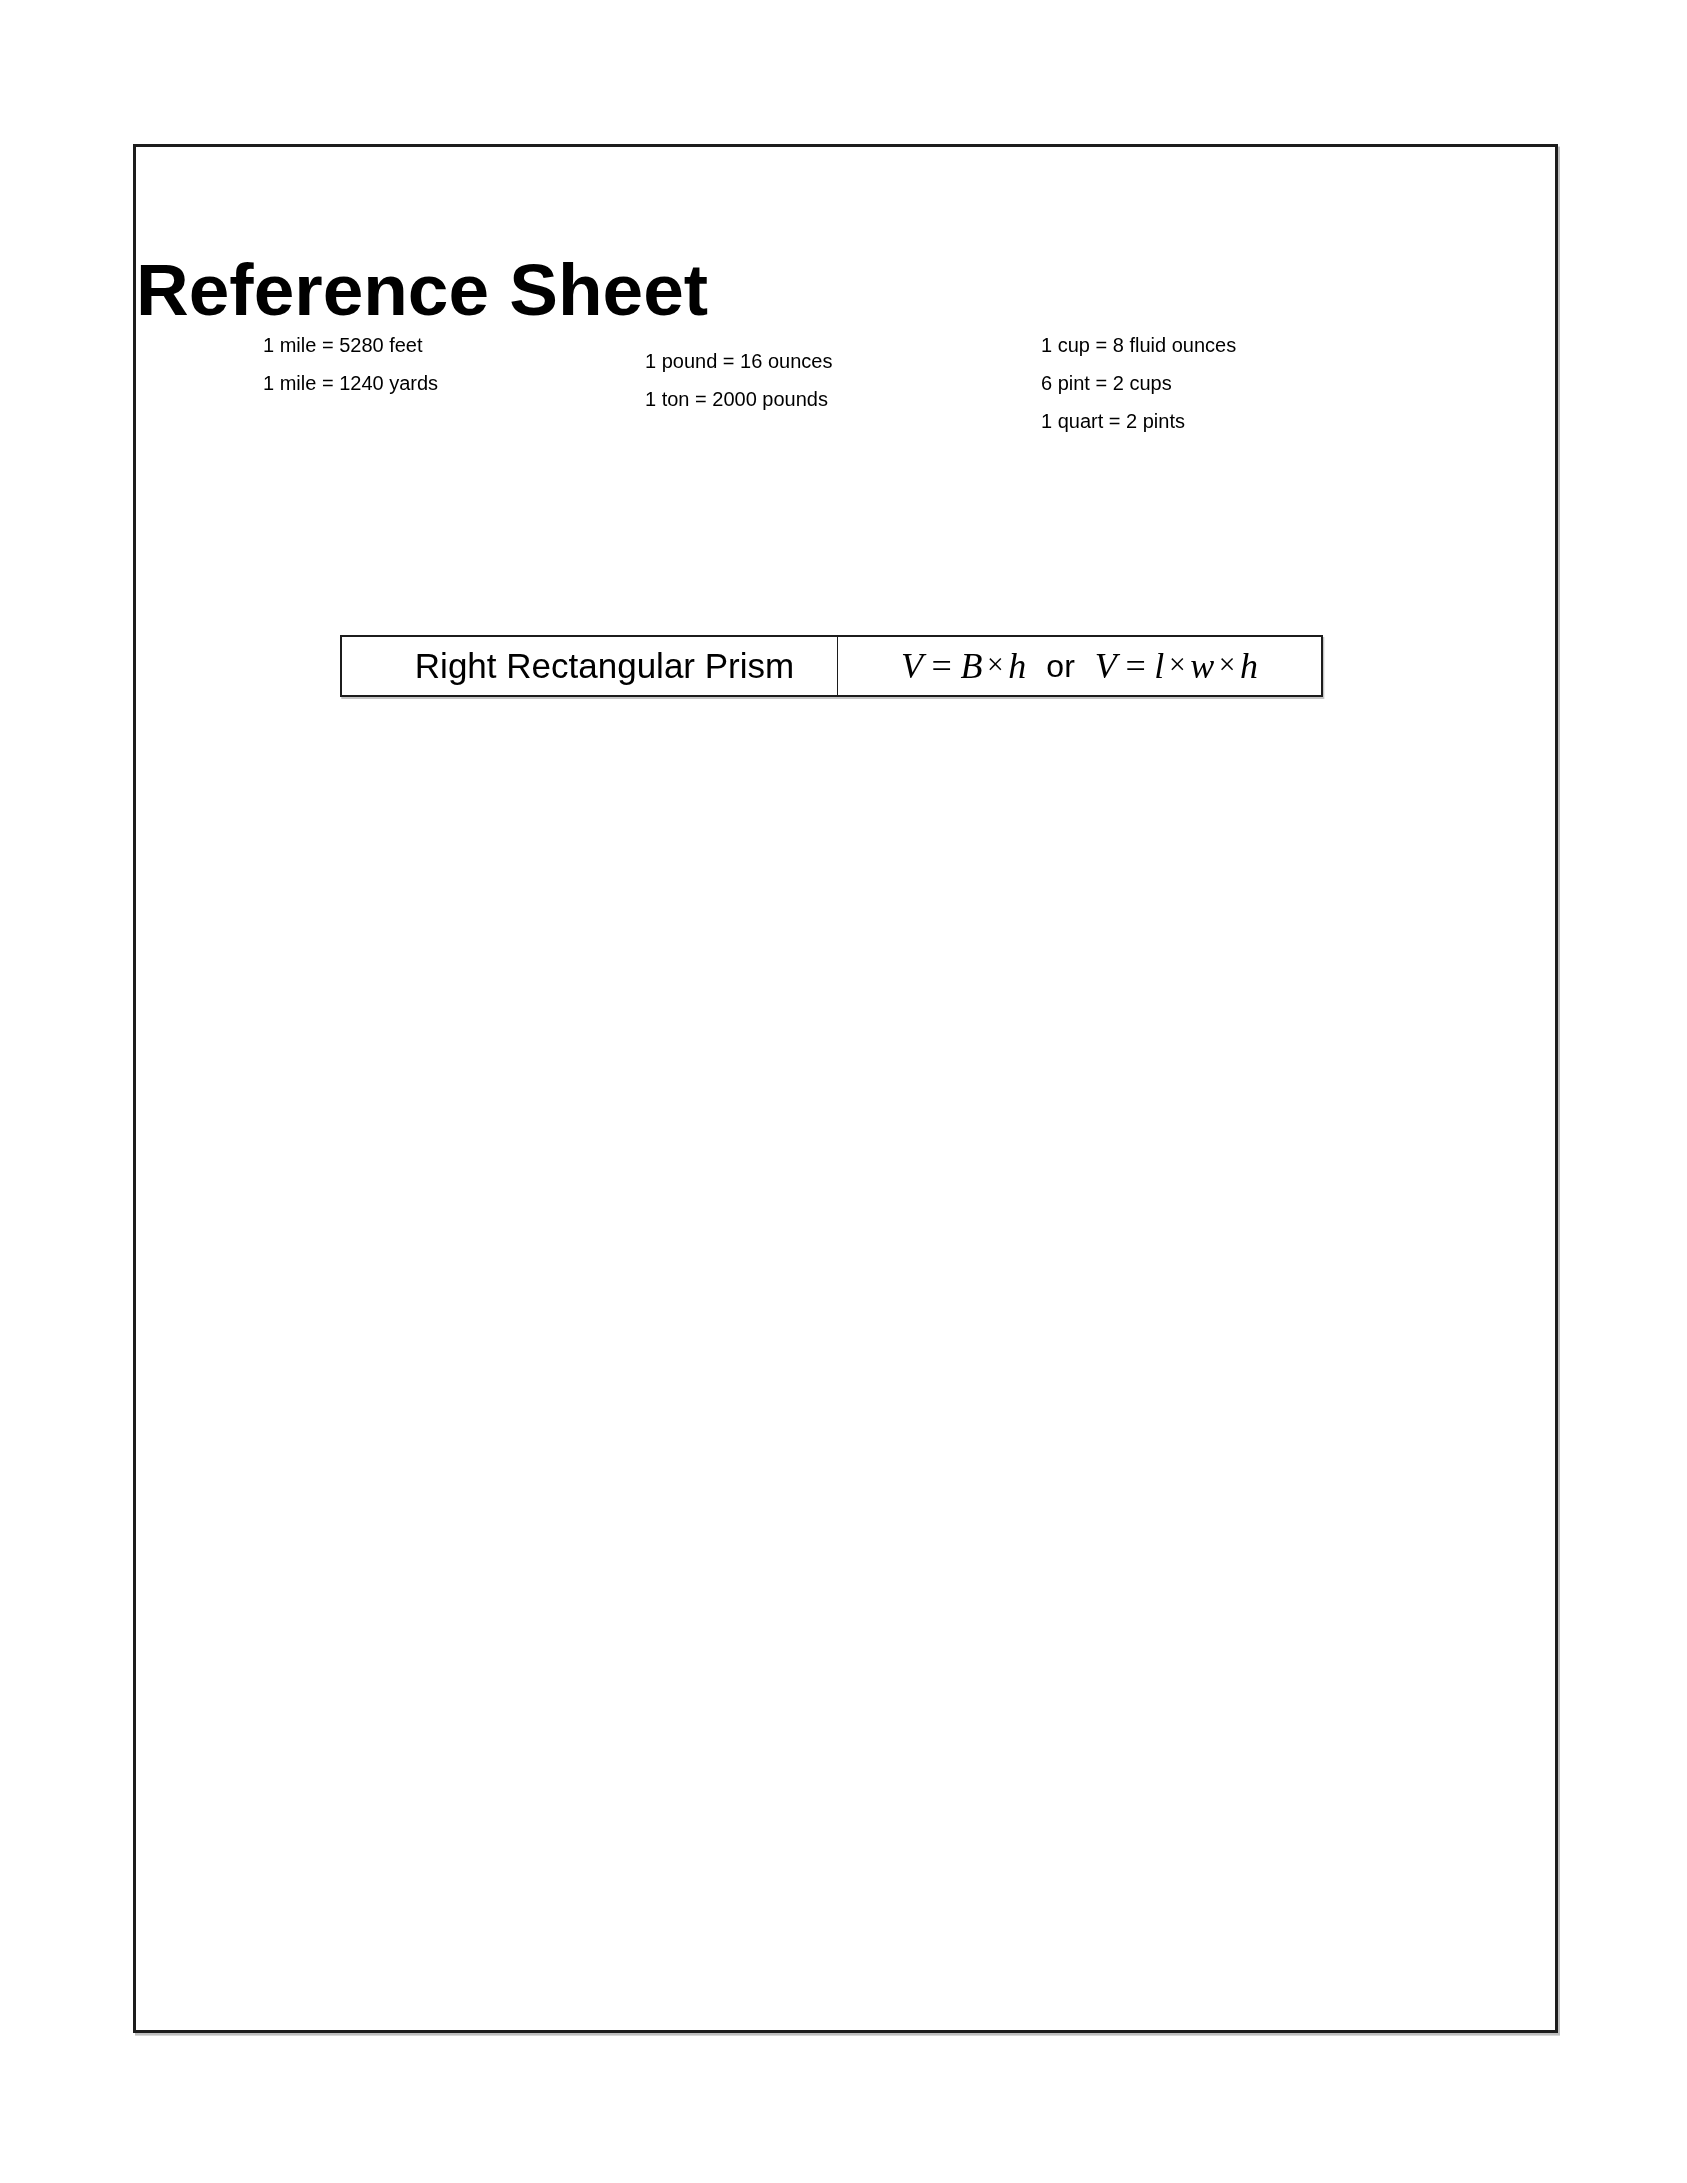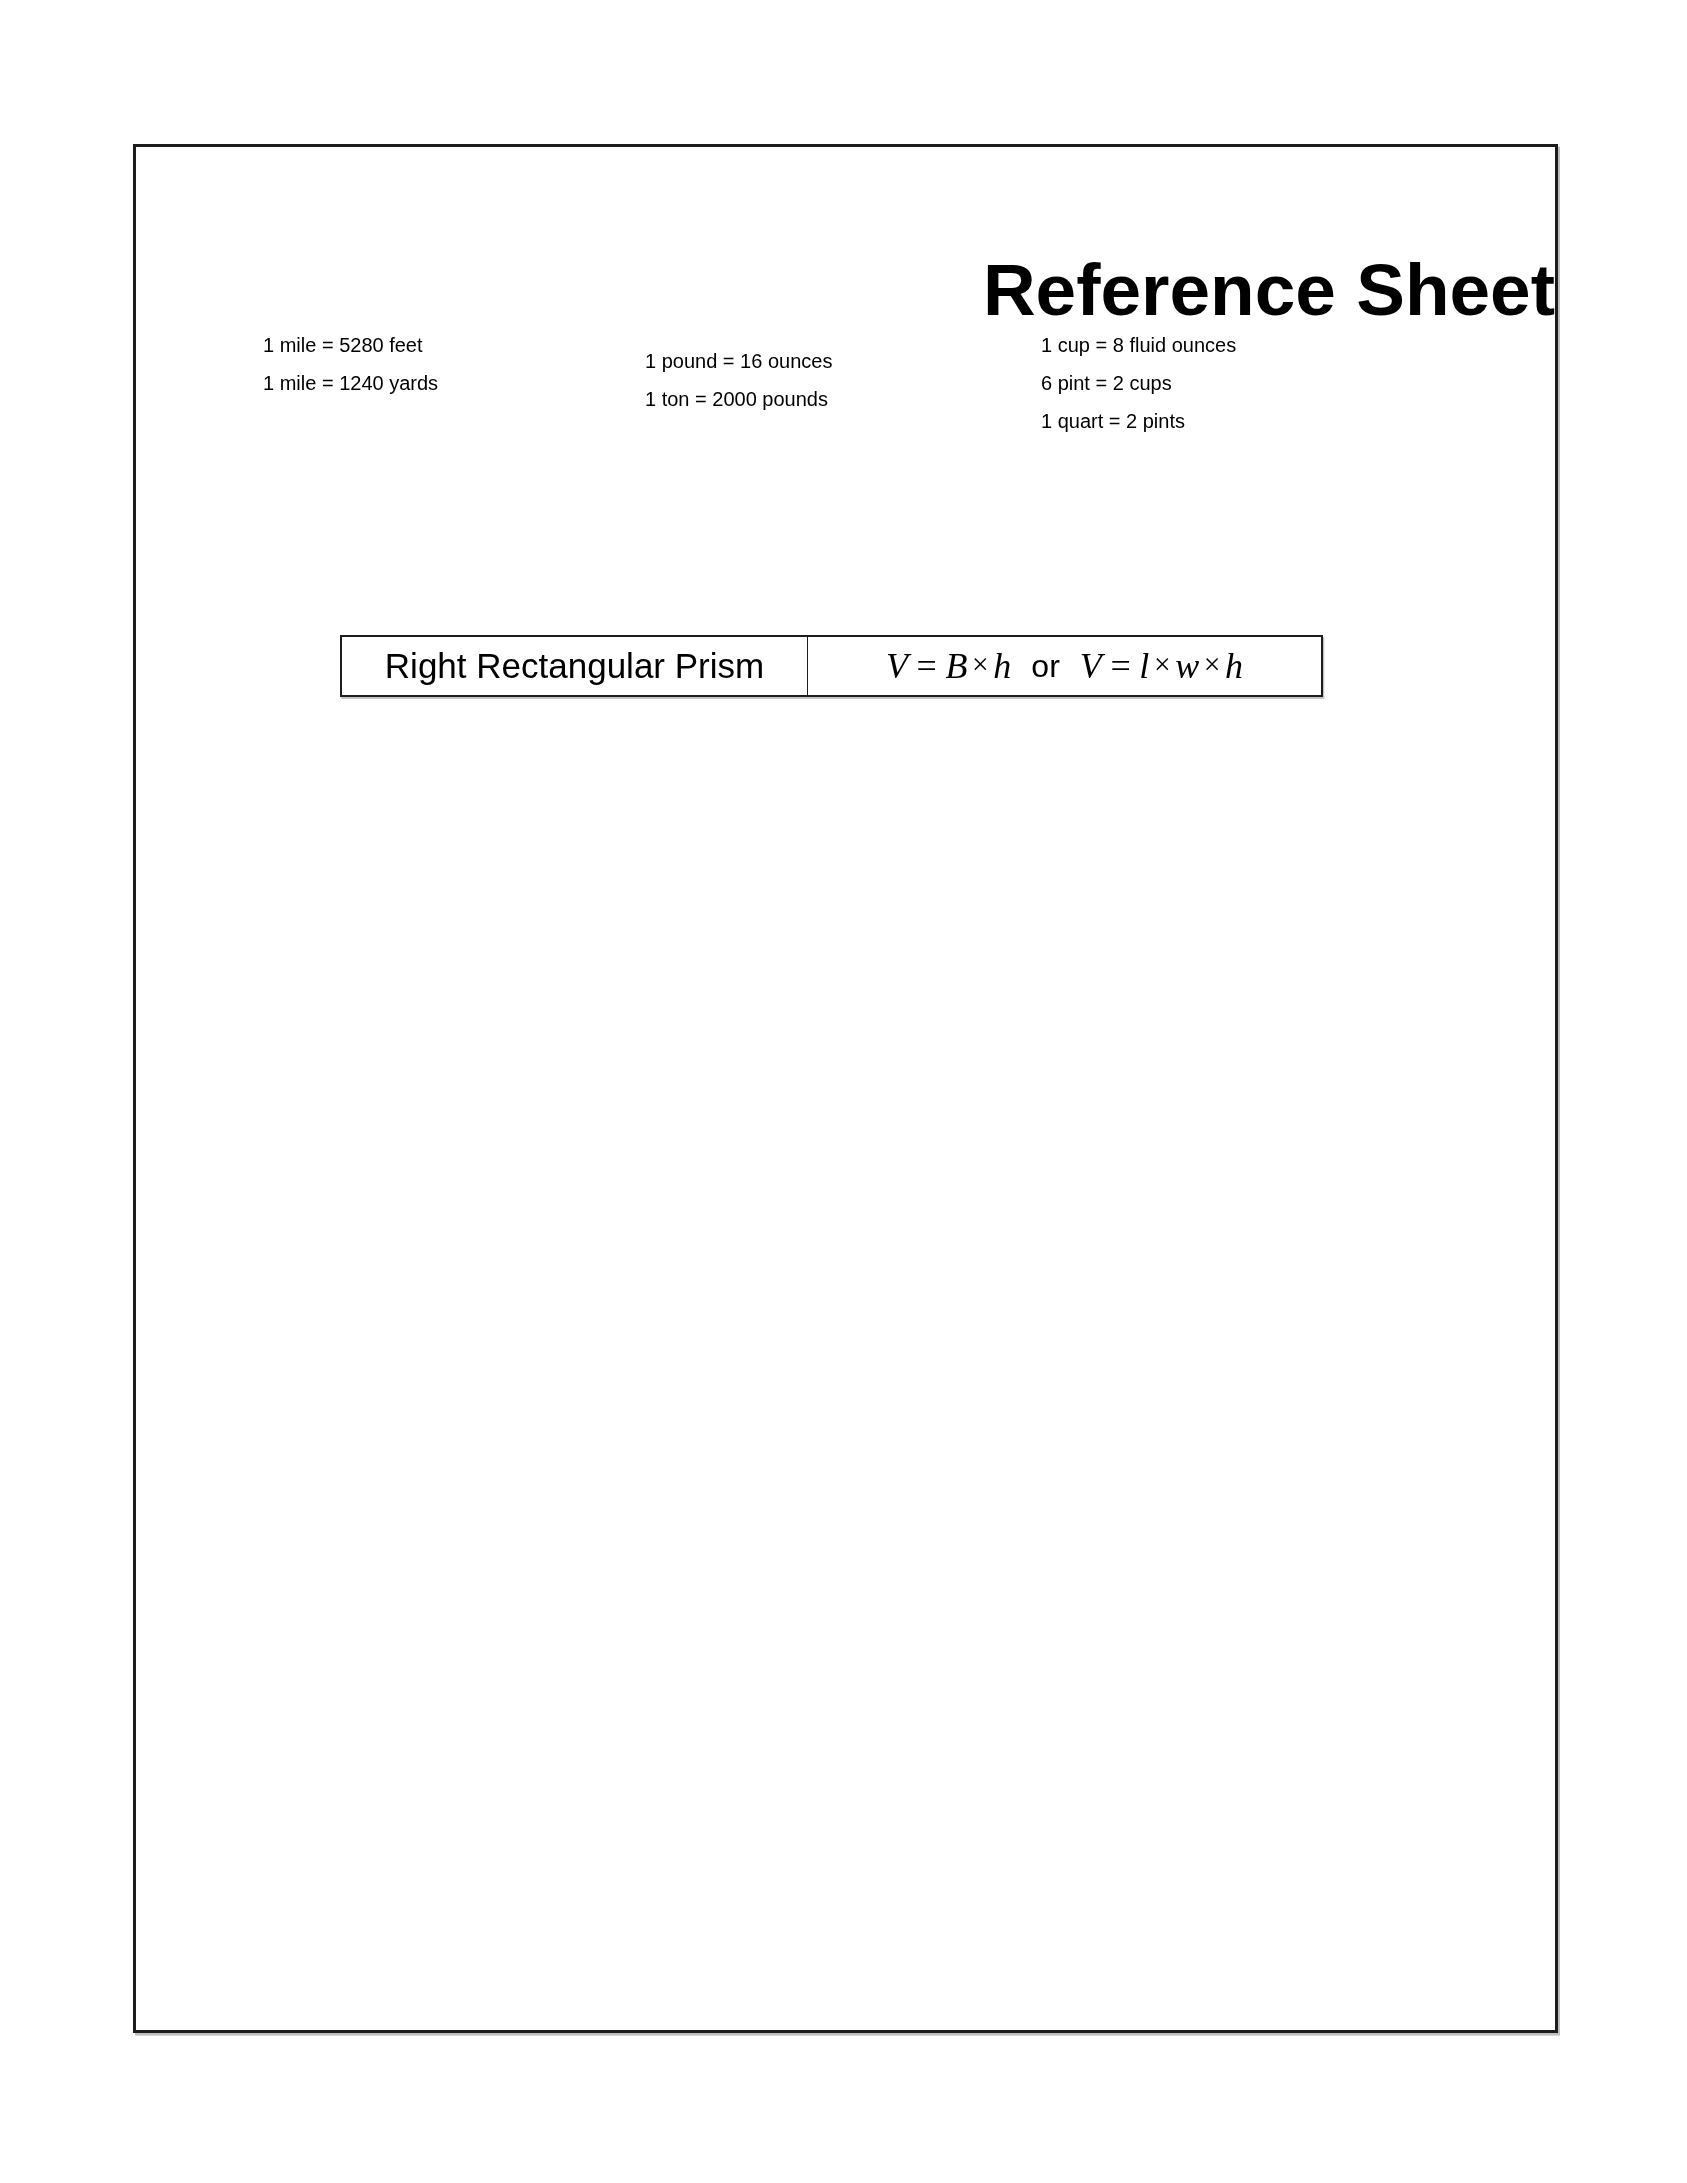--- a/index.html
+++ b/index.html
@@ -24,21 +24,21 @@
     box-sizing: border-box;
     border: 3.3px solid #1c1c1c;
     box-shadow: 2px 2.6px 0 rgba(110,110,110,0.45);
     background: #ffffff;
   }
   .title {
     position: absolute;
     left: 0;
     right: 0;
     top: 57px;
-    text-align: right;
+    text-align: left;
     font-size: 73px;
     line-height: 73px;
     font-weight: bold;
     white-space: nowrap;
   }
   .conversions {
     position: absolute;
     left: 0;
     top: 179px;
     width: 100%;
@@ -68,20 +68,21 @@
   }
   .shape-cell {
     box-sizing: border-box;
     width: 466px;
     border-right: 1.3px solid #1c1c1c;
     display: flex;
     align-items: center;
     justify-content: center;
     font-size: 35px;
     white-space: nowrap;
+    margin-left: 30px;
   }
   .formula-cell {
     flex: 1;
     display: flex;
     align-items: center;
     justify-content: center;
     font-family: "Liberation Serif", serif;
     font-size: 36px;
     white-space: nowrap;
   }

